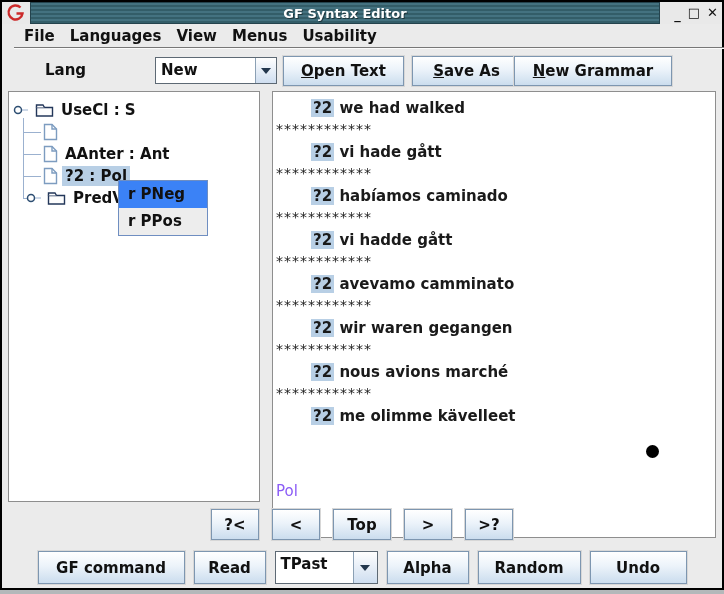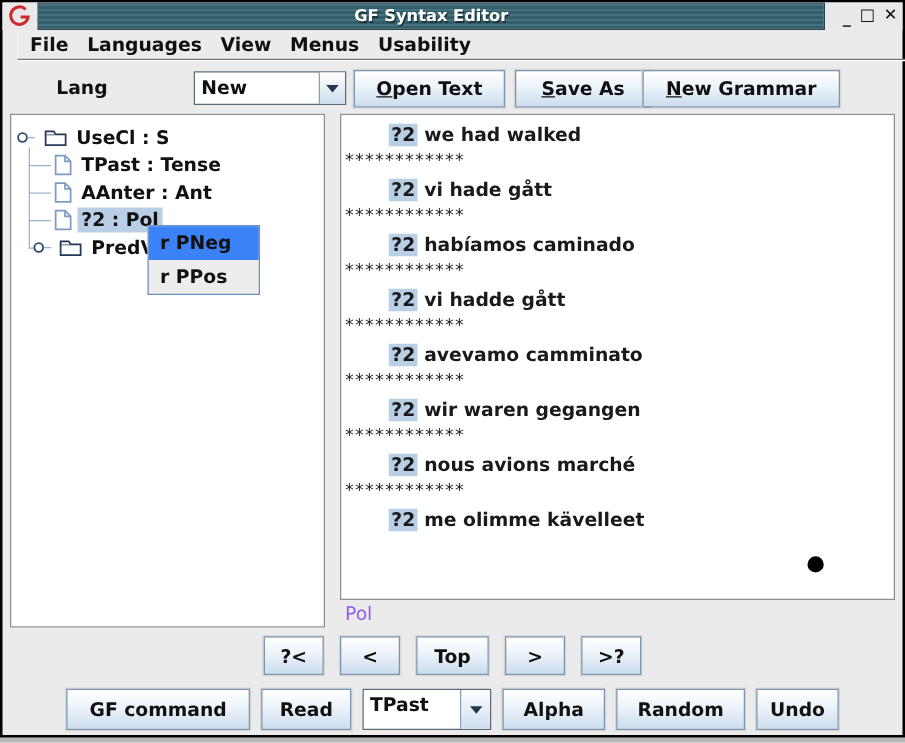--- a/index.html
+++ b/index.html
@@ -35,21 +35,21 @@
   .obtn{display:flex;align-items:center;justify-content:center;font-size:15px;font-weight:bold;color:#111;
     background:linear-gradient(to bottom,#ffffff 0%,#ecf3fa 45%,#cbddee 100%);
     border:1px solid #7d96b0;box-shadow:0 0 0 1px #d7d7d7;box-sizing:border-box;cursor:default;white-space:nowrap;}
   .u{text-decoration:underline;}
   .tb-open{position:absolute;left:281px;top:6px;width:121px;height:30px;}
   .tb-save{position:absolute;left:410px;top:6px;width:109px;height:30px;}
   .tb-newg{position:absolute;left:512px;top:6px;width:158px;height:30px;}
 
   
   .tree-panel{position:absolute;left:6px;top:89px;width:252px;height:411px;background:#fff;border:1px solid #8e8e8e;box-sizing:border-box;}
-  .text-panel{position:absolute;left:270px;top:89px;width:444px;height:389px;background:#fff;border:1px solid #8e8e8e;box-sizing:border-box;overflow:hidden;}
+  .text-panel{position:absolute;left:270px;top:89px;width:444px;height:447px;background:#fff;border:1px solid #8e8e8e;box-sizing:border-box;overflow:hidden;}
 
   
   .tree{position:relative;width:100%;height:100%;}
   .trow{position:absolute;height:22px;display:flex;align-items:center;font-size:15px;font-weight:bold;color:#111;white-space:nowrap;}
   .tlabel{padding:1px 3px;}
   .tlabel.sel{background:#b8cfe5;}
   .tline{position:absolute;background:#9bb1cf;}
   .ticon{display:inline-block;margin-right:4px;}
 
   
@@ -64,21 +64,21 @@
   .qmark{background:#b8cfe5;padding:0 2px;}
   .dot{position:absolute;left:373px;top:353px;width:13px;height:13px;border-radius:50%;background:#000;}
 
   
   .status-pol{position:absolute;left:274px;top:480px;font-size:15px;color:#8b5cf6;}
   .nav-row{position:absolute;left:0;top:507px;width:720px;display:flex;justify-content:center;gap:13px;}
   .nav-row .obtn{height:31px;}
   .nb1{width:48px;}.nb2{width:48px;}.nb3{width:58px;}.nb4{width:48px;}.nb5{width:48px;}
   .bottom-row{position:absolute;left:0;top:549px;width:720px;display:flex;justify-content:center;gap:9px;}
   .bottom-row .obtn{height:33px;}
-  .bb-gf{width:147px;}.bb-read{width:72px;}.bb-alpha{width:82px;}.bb-random{width:103px;}.bb-undo{width:66px;}
+  .bb-gf{width:147px;}.bb-read{width:72px;}.bb-alpha{width:82px;}.bb-random{width:103px;}.bb-undo{width:97px;}
   .modify-combo{width:103px;height:33px;}
   .modify-combo .combo-arrow{width:23px;}
 </style>
 </head>
 <body>
 
 <div class="screen">
 <div class="window">
 
   <div class="titlebar-row">
@@ -143,21 +143,20 @@
           <path d="M1.5 4.5 L1.5 2 L8 2 L9.5 4.5" fill="#fdfdfd" stroke="#23375a" stroke-width="1.4"></path>
         </svg>
         <span class="tlabel">UseCl : S</span>
       </div>
 
       <div class="trow" style="left:34px;top:29px;">
         <svg class="ticon" width="15" height="18" viewBox="0 0 15 18">
           <path d="M1.5 1.5 L9 1.5 L13.5 6 L13.5 16.5 L1.5 16.5 Z" fill="#fff" stroke="#7d9cc0" stroke-width="1.4"></path>
           <path d="M9 1.5 L9 6 L13.5 6" fill="none" stroke="#7d9cc0" stroke-width="1.4"></path>
         </svg>
-        <span class="tlabel">TPast : Tense</span>
       </div>
 
       <div class="trow" style="left:34px;top:51px;">
         <svg class="ticon" width="15" height="18" viewBox="0 0 15 18">
           <path d="M1.5 1.5 L9 1.5 L13.5 6 L13.5 16.5 L1.5 16.5 Z" fill="#fff" stroke="#7d9cc0" stroke-width="1.4"></path>
           <path d="M9 1.5 L9 6 L13.5 6" fill="none" stroke="#7d9cc0" stroke-width="1.4"></path>
         </svg>
         <span class="tlabel">AAnter : Ant</span>
       </div>
 

